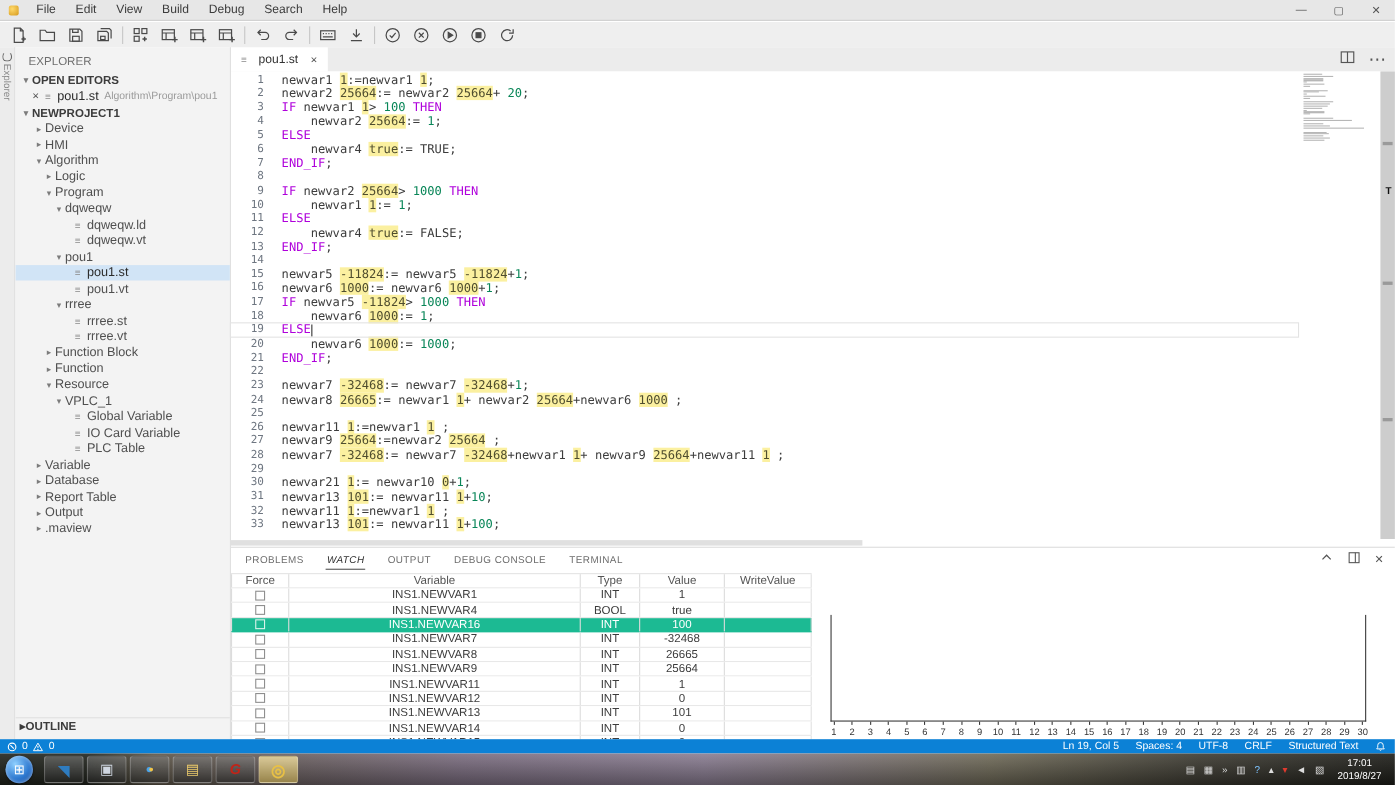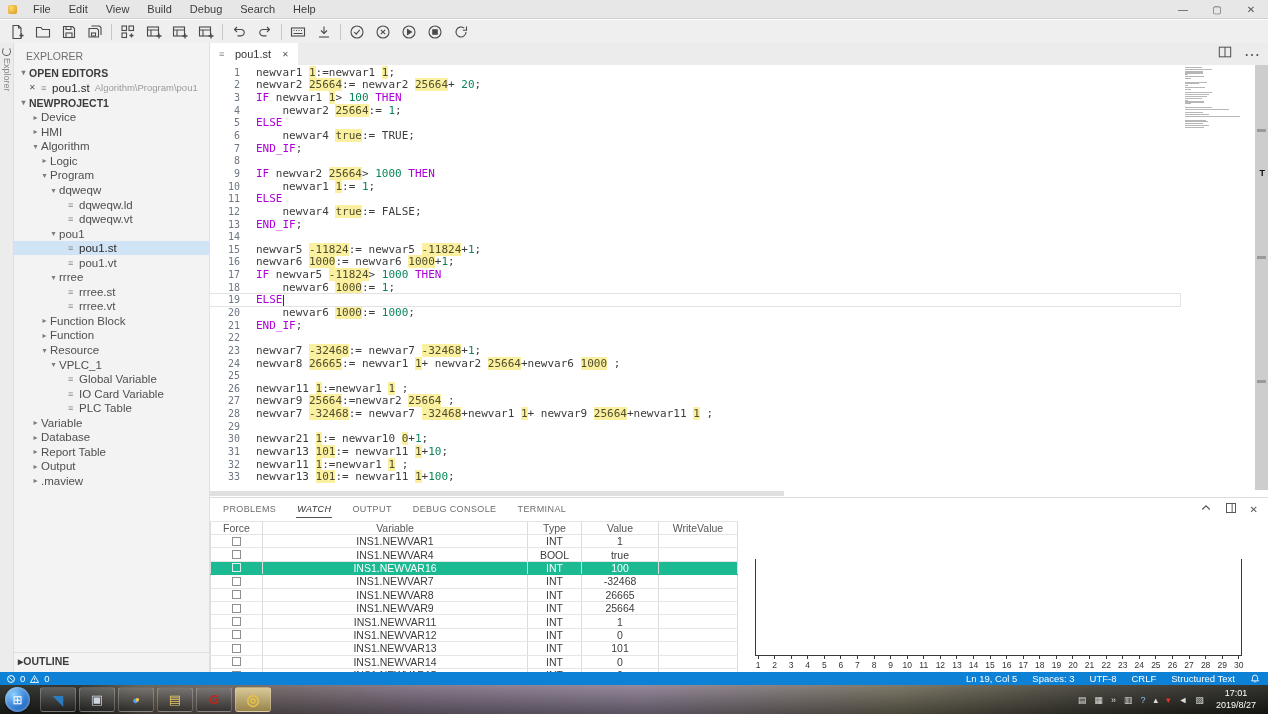--- a/index.html
+++ b/index.html
@@ -825,21 +825,21 @@
       <svg width="11" height="10" viewBox="0 0 16 16" fill="none" stroke="#fff" stroke-width="1.4">
           <path d="M8 2.5L14.5 13.5H1.5z"></path>
           <line x1="8" y1="6.5" x2="8" y2="9.5"></line>
           <circle cx="8" cy="11.6" r="0.4"></circle>
         </svg>
       <span>0</span>
     </div>
     <div class="sb-right">
       <span style="display:flex;gap:15px;">
           <span class="sb-item">Ln 19, Col 5</span>
-          <span class="sb-item">Spaces: 3</span>
+          <span class="sb-item">Spaces: 4</span>
           <span class="sb-item">UTF-8</span>
           <span class="sb-item">CRLF</span>
           <span class="sb-item">Structured Text</span>
         </span>
       <svg width="10" height="11" viewBox="0 0 16 16" fill="none" stroke="#fff" stroke-width="1.4">
           <path d="M8 2.5a4 4 0 0 1 4 4v3l1.5 2.2h-11L4 9.5v-3a4 4 0 0 1 4-4z"></path>
           <path d="M6.6 12.8a1.5 1.5 0 0 0 2.8 0"></path>
         </svg>
     </div>
   </div>

